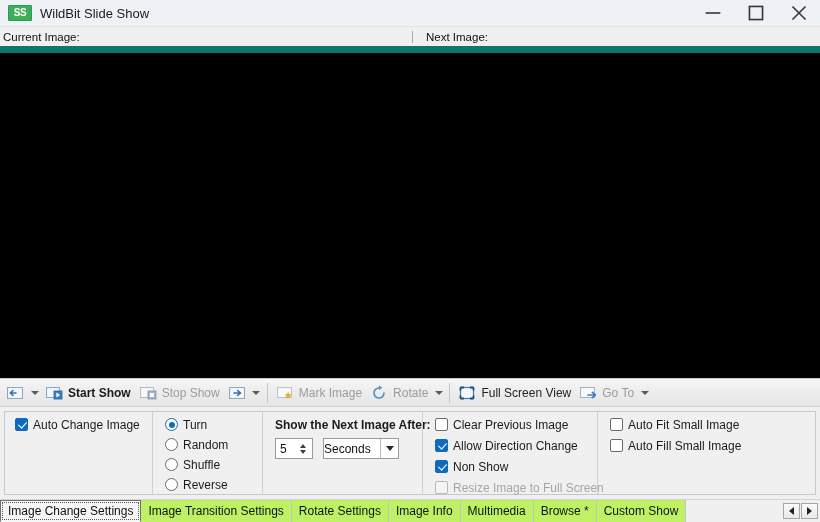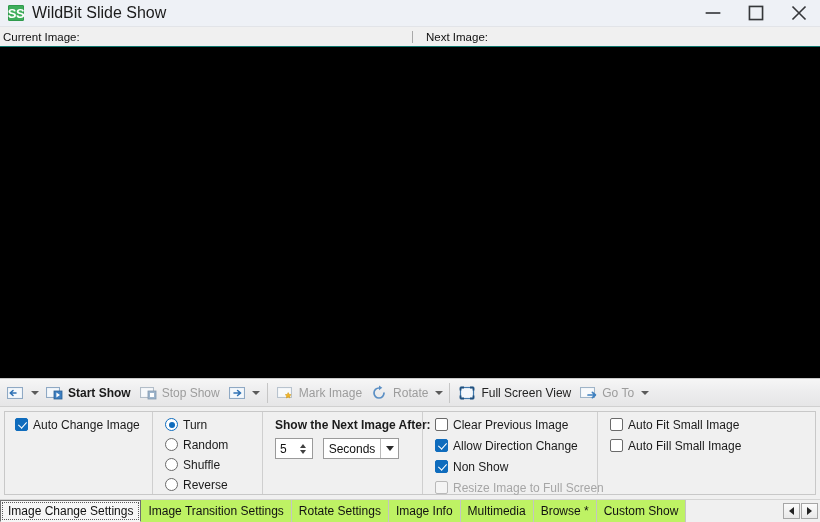--- a/index.html
+++ b/index.html
@@ -35,38 +35,38 @@
   }
   .title-left {
     display: flex;
     align-items: center;
     padding-left: 8px;
     gap: 8px;
     flex: 1 1 auto;
     min-width: 0;
   }
   .app-icon {
-    width: 16px; height: 16px;
+    width: 24px; height: 16px;
     background: #3eae5c;
     border: 1px solid #2f9a4c;
     box-sizing: border-box;
     border-radius: 1px;
     display: flex;
     align-items: center;
     justify-content: center;
     color: #ffffff;
-    font-size: 13px;
+    font-size: 10px;
     font-weight: bold;
     letter-spacing: -0.5px;
     line-height: 1;
     font-family: "Liberation Sans", sans-serif;
     flex: 0 0 auto;
   }
   .title-text {
-    font-size: 16px;
+    font-size: 13px;
     color: #1b1b1b;
     white-space: nowrap;
   }
   .win-buttons {
     display: flex;
     height: 26px;
     flex: 0 0 auto;
   }
   .win-btn {
     width: 43px; height: 26px;
@@ -74,21 +74,21 @@
     align-items: center;
     justify-content: center;
     color: #35373a;
   }
   .win-btn svg { display: block; }
 
   
   .labelstrip {
     height: 19px;
     background: #f0f0f0;
-    border-bottom: 1px solid #0f766e;
+    border-bottom: 7px solid #0f766e;
     display: flex;
     align-items: center;
     flex: 0 0 auto;
     font-size: 11.5px;
     color: #111111;
   }
   .lbl-current {
     width: 413px;
     padding-left: 3px;
     box-sizing: border-box;
@@ -278,21 +278,21 @@
   .combo {
     width: 76px; height: 21px;
     border: 1px solid #9a9a9a;
     background: #ffffff;
     box-sizing: border-box;
     display: flex;
     align-items: center;
   }
   .combo-val {
     flex: 1 1 auto;
-    text-align: center;
+    text-align: left;
     font-size: 12px;
     color: #111;
   }
   .combo-btn {
     width: 17px; height: 19px;
     border-left: 1px solid #b9b9b9;
     display: flex; align-items: center; justify-content: center;
     flex: 0 0 auto;
   }
   .combo-btn i {

